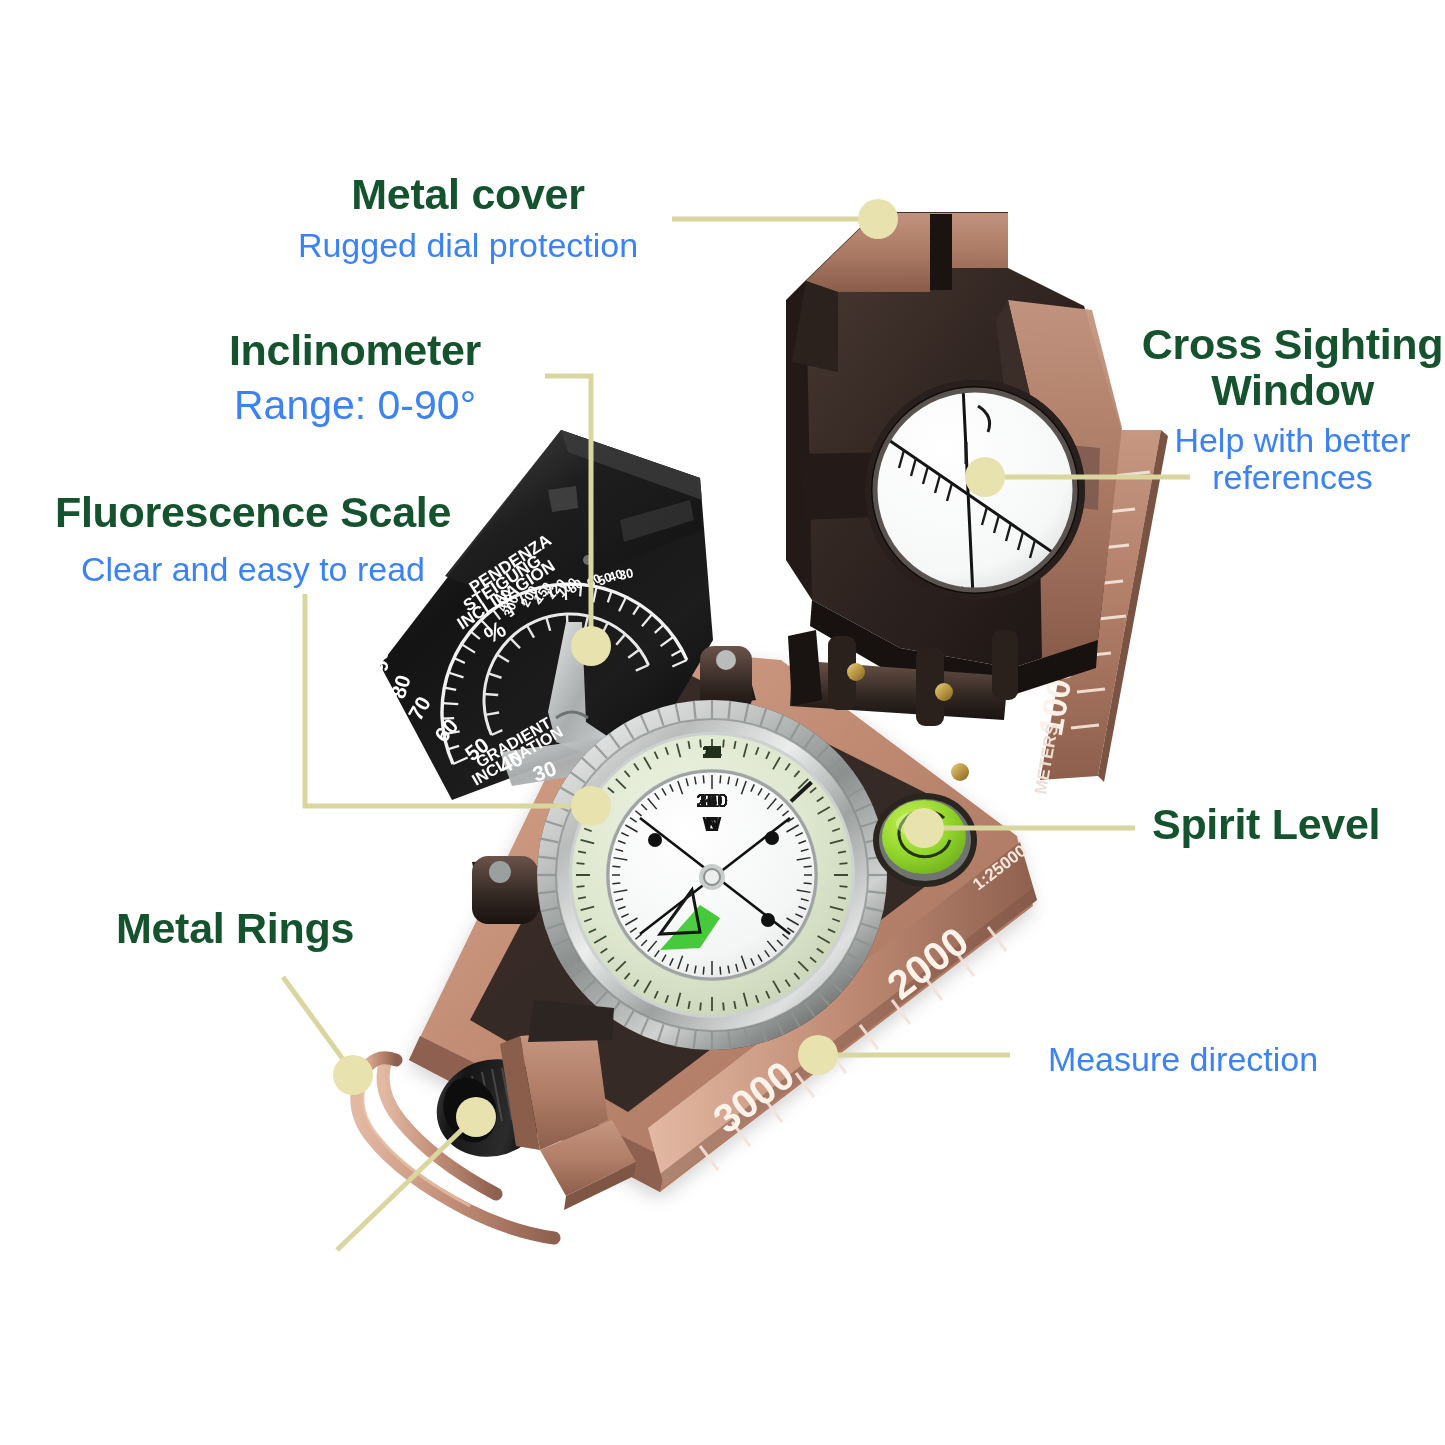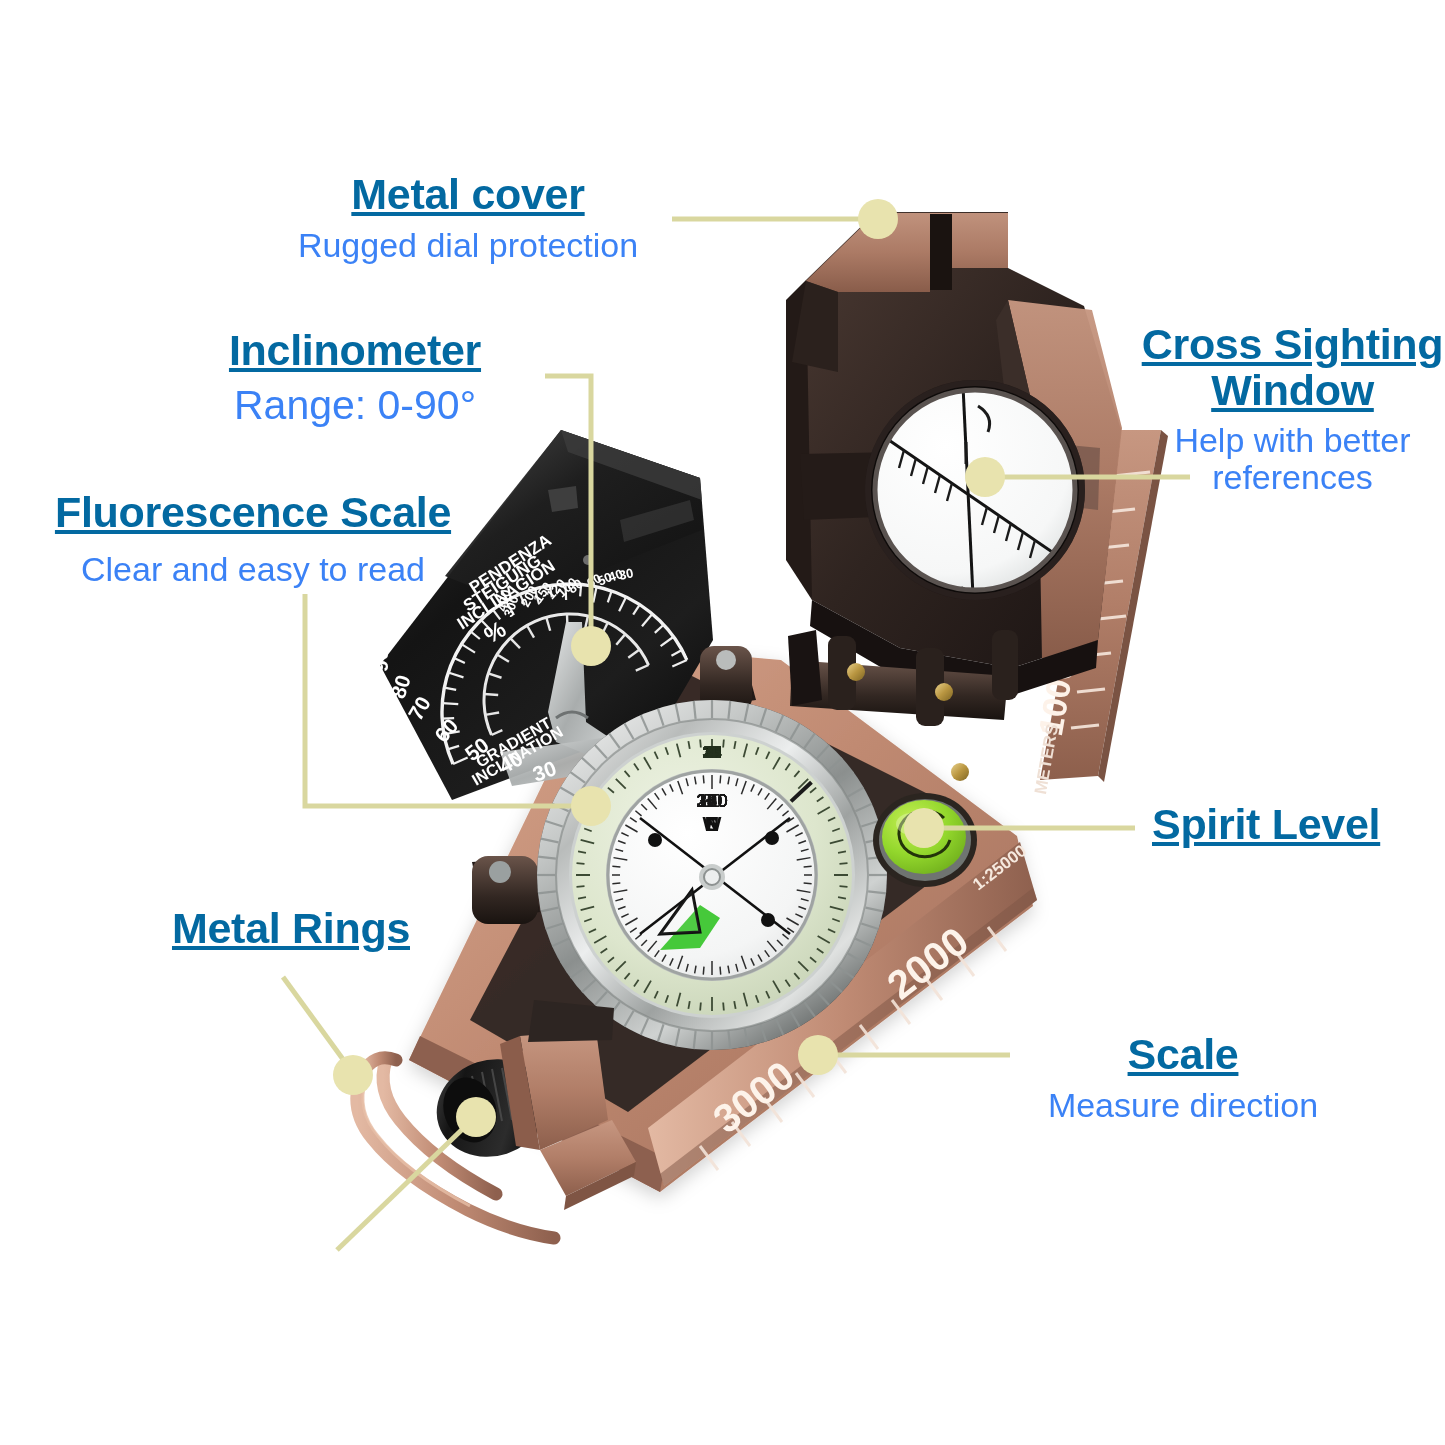--- a/index.html
+++ b/index.html
@@ -1,21 +1,21 @@
 <!DOCTYPE html>
 <html><head>
 <meta charset="utf-8">
 <style>
   html,body{margin:0;padding:0;background:#ffffff;}
   body{width:1445px;height:1445px;overflow:hidden;
        font-family:"Liberation Sans","DejaVu Sans",sans-serif;}
   #stage{position:relative;width:1445px;height:1445px;background:#ffffff;}
   svg.layer{position:absolute;left:0;top:0;width:1445px;height:1445px;}
   .callout{position:absolute;}
-  .ct{font-weight:700;color:#0369a1;letter-spacing:-0.3px;line-height:1.06;white-space:nowrap;text-decoration:underline;}
+  .ct{font-weight:700;color:#14532d;letter-spacing:-0.3px;line-height:1.06;white-space:nowrap;}
   .cs{font-weight:400;color:#3b82f6;line-height:1.08;white-space:nowrap;}
   .ct.wrap,.cs.wrap{white-space:normal;}
   .ta-c{text-align:center;}
   .ta-l{text-align:left;}
 </style>
 </head>
 <body>
 
 <div id="stage">
 
@@ -1276,22 +1276,21 @@
   <div class="callout ta-c" style="left:1140px; top:322px; width:305px;">
     <div class="ct wrap" style="font-size:43px;">Cross Sighting Window</div>
     <div class="cs wrap" style="font-size:34px; margin-top:9px;">Help with better references</div>
   </div>
 
   <div class="callout ta-l" style="left:1152px; top:802px; width:290px;">
     <div class="ct" style="font-size:43px;">Spirit Level</div>
   </div>
 
   <div class="callout ta-c" style="left:1021px; top:1032px; width:324px;">
-    <div class="ct" style="font-size:43px;">Scale</div>
     <div class="cs" style="font-size:34px; margin-top:9px;">Measure direction</div>
   </div>
 
   <div class="callout ta-c" style="left:60px; top:906px; width:350px;">
-    <div class="ct" style="font-size:43px;text-align:right;">Metal Rings</div>
+    <div class="ct" style="font-size:43px;">Metal Rings</div>
   </div>
 
 
 </div>
 
 </body></html>

